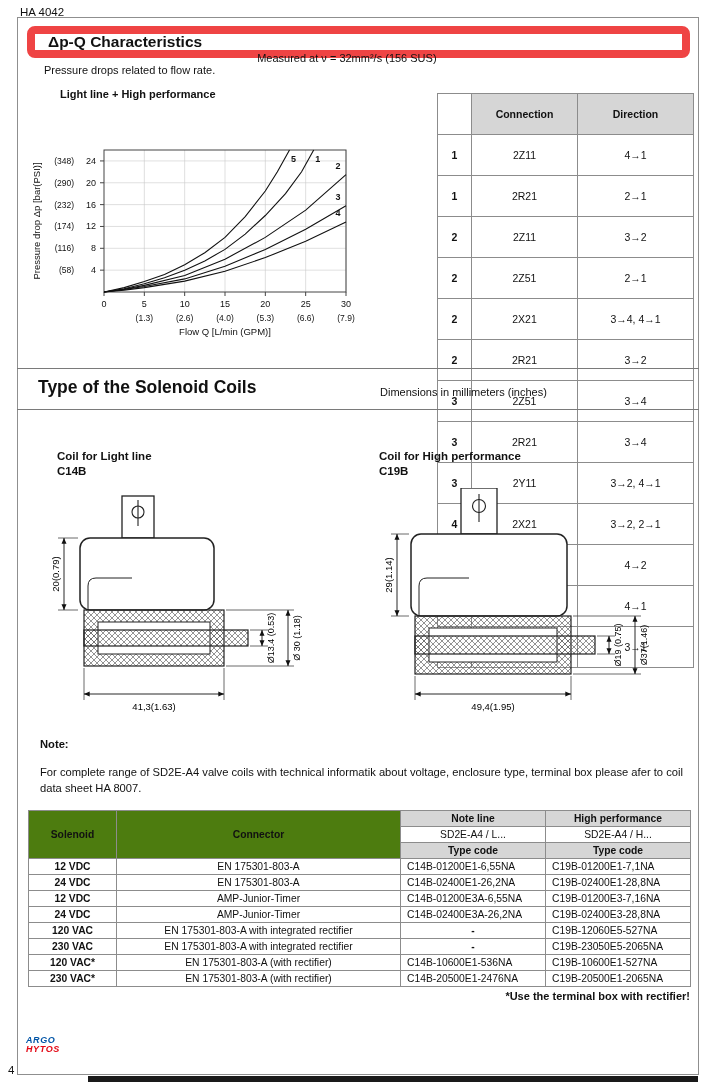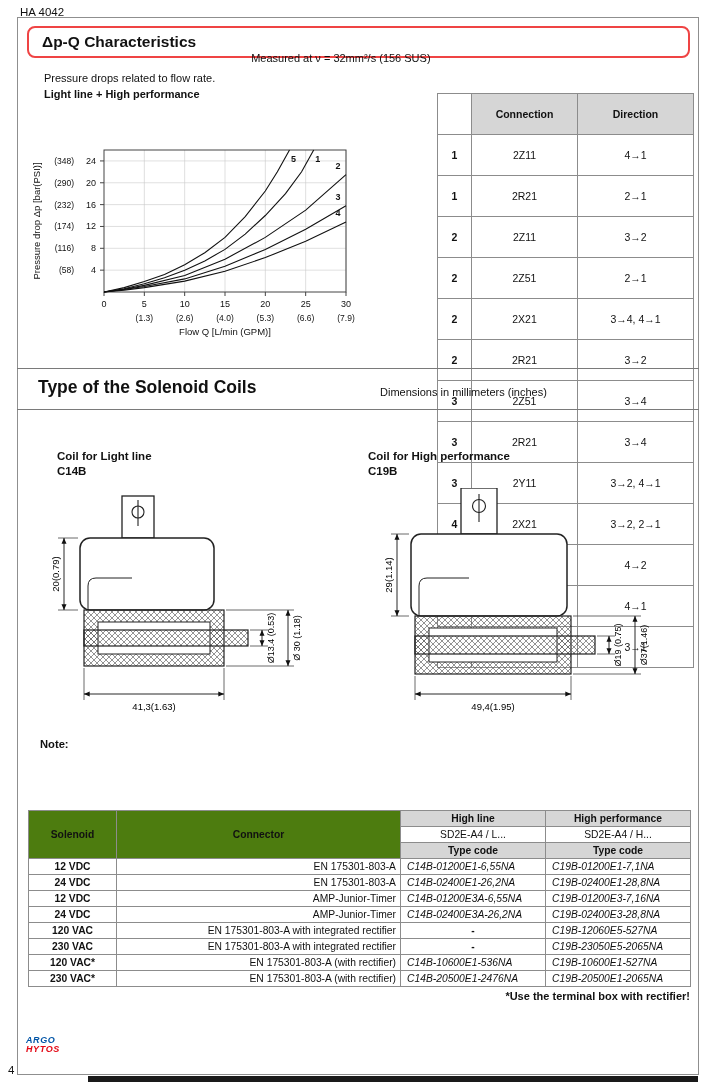--- a/index.html
+++ b/index.html
@@ -7,56 +7,56 @@
   body {
     width:717px; height:1085px; position:relative;
     font-family:"Liberation Sans", sans-serif; color:#111;
     overflow:hidden;
   }
   .abs { position:absolute; }
   .doc-number { position:absolute; left:20px; top:6px; font-size:11.5px; }
   .frame { position:absolute; left:17px; top:17px; width:682px; height:1058px; border:1px solid #8f8f8f; }
   .s1-header {
     position:absolute; left:27px; top:26px; width:663px; height:32px;
-    border:2px solid #ef4444; border-radius:8px;
+    border:8px solid #ef4444; border-radius:8px;
     display:flex; align-items:center; padding-left:13px; gap:55px; background:#fff;
   }
   .s1-title { font-size:15.5px; font-weight:bold; }
   .s1-measured { font-size:11px;margin-top:32px; }
-  .intro { left:44px; top:64px; font-size:11px;margin-top:8px; }
-  .chart-label { left:44px; top:88px; font-size:11px; font-weight:bold; }
+  .intro { left:44px; top:64px; font-size:11px; }
+  .chart-label { left:60px; top:88px; font-size:11px; font-weight:bold; }
   .chart { left:28px; top:140px; width:356px; height:214px; }
   svg text { font-family:"Liberation Sans", sans-serif; }
 
   table { border-collapse:collapse; background:#fff; }
   .conn-table { left:437px; top:93px; width:256px; font-size:10.5px; table-layout:fixed; }
   .conn-table th, .conn-table td { border:1px solid #8c8c8c; height:17px; text-align:center; padding:14px 3px; }
   .conn-table th { background:#d6d6d6; font-weight:bold; }
   .conn-table th.blank { background:#fff; }
   .conn-table td.num { font-weight:bold; }
 
   .divider { position:absolute; left:17px; width:682px; height:1px; background:#7a7a7a; }
   .d1 { top:368px; } .d2 { top:409px; }
   .s2-title { left:38px; top:377px; font-size:17.5px; font-weight:bold; }
   .s2-dims { left:380px; top:386px; font-size:11px; }
 
   .coil-label { font-size:11.5px; font-weight:bold; line-height:15px; }
-  .cl-left { left:57px; top:449px; } .cl-right { left:368px; top:449px; }
+  .cl-left { left:57px; top:449px; } .cl-right { left:379px; top:449px; }
 
   .note { left:40px; top:736px; width:648px; font-size:11.2px; line-height:16px; }
   .note-title { font-weight:bold; margin-bottom:12px; }
 
   .coil-table { left:28px; top:810px; width:662px; font-size:10.3px; table-layout:fixed; }
   .coil-table th, .coil-table td { border:1px solid #8c8c8c; height:16px; padding:0 4px; }
   .coil-table th { font-weight:bold; text-align:center; background:#4d7c0f; }
   .coil-table .gray { background:#d6d6d6; font-weight:bold; text-align:center; }
   .coil-table .sub { text-align:center; font-weight:normal; background:#fff; }
   .coil-table td.c, .coil-table td.c2 { text-align:center;font-weight:bold; }
-  .coil-table td.l { text-align:right; }
-  .coil-table td.code { text-align:left; padding-left:6px;font-style:italic; }
+  .coil-table td.l { text-align:center; }
+  .coil-table td.code { text-align:left; padding-left:6px; }
   .coil-table td.c2 { text-align:center !important; }
 
   .footnote { left:380px; top:990px; width:310px; text-align:right; font-size:11px; font-weight:bold; }
 
   .pagenum { left:8px; top:1064px; font-size:11.5px; }
   .logo { left:26px; top:1036px; display:flex; flex-direction:column; line-height:8.5px; }
   .argo  { color:#0054a6; font-weight:bold; font-style:italic; font-size:9px; letter-spacing:0.6px; }
   .hytos { color:#e30613; font-weight:bold; font-style:italic; font-size:9px; letter-spacing:0.6px; }
   .footer-bar { left:88px; top:1076px; width:610px; height:6px; background:#1a1a1a; }
 </style>
@@ -315,34 +315,35 @@
     <line x1="30" y1="206" x2="186" y2="206" stroke="#111" stroke-width="0.9" marker-start="url(#ar2)" marker-end="url(#ar2)"></line>
   </g>
   <text transform="translate(7,87) rotate(-90)" text-anchor="middle" font-size="9.5">29(1.14)</text>
   <text transform="translate(236,157) rotate(-90)" text-anchor="middle" font-size="9">Ø19 (0.75)</text>
   <text transform="translate(262,157) rotate(-90)" text-anchor="middle" font-size="9">Ø37(1.46)</text>
   <text x="108" y="222" text-anchor="middle" font-size="9.5">49,4(1.95)</text>
 </svg>
 
 <div class="abs note">
   <div class="note-title">Note:</div>
+  <div>For complete range of SD2E-A4 valve coils with technical informatik about voltage, enclosure type, terminal box please afer to coil data sheet HA 8007.</div>
 </div>
 
 <table class="abs coil-table">
   <colgroup>
       <col style="width:88px">
       <col style="width:284px">
       <col style="width:145px">
       <col style="width:145px">
     </colgroup>
   <thead>
     <tr>
       <th rowspan="3">Solenoid</th>
       <th rowspan="3">Connector</th>
-      <th class="gray">High line</th>
+      <th class="gray">Note line</th>
       <th class="gray">High performance</th>
     </tr>
     <tr>
       <td class="sub">SD2E-A4 / L...</td>
       <td class="sub">SD2E-A4 / H...</td>
     </tr>
     <tr>
       <td class="gray">Type code</td>
       <td class="gray">Type code</td>
     </tr>

